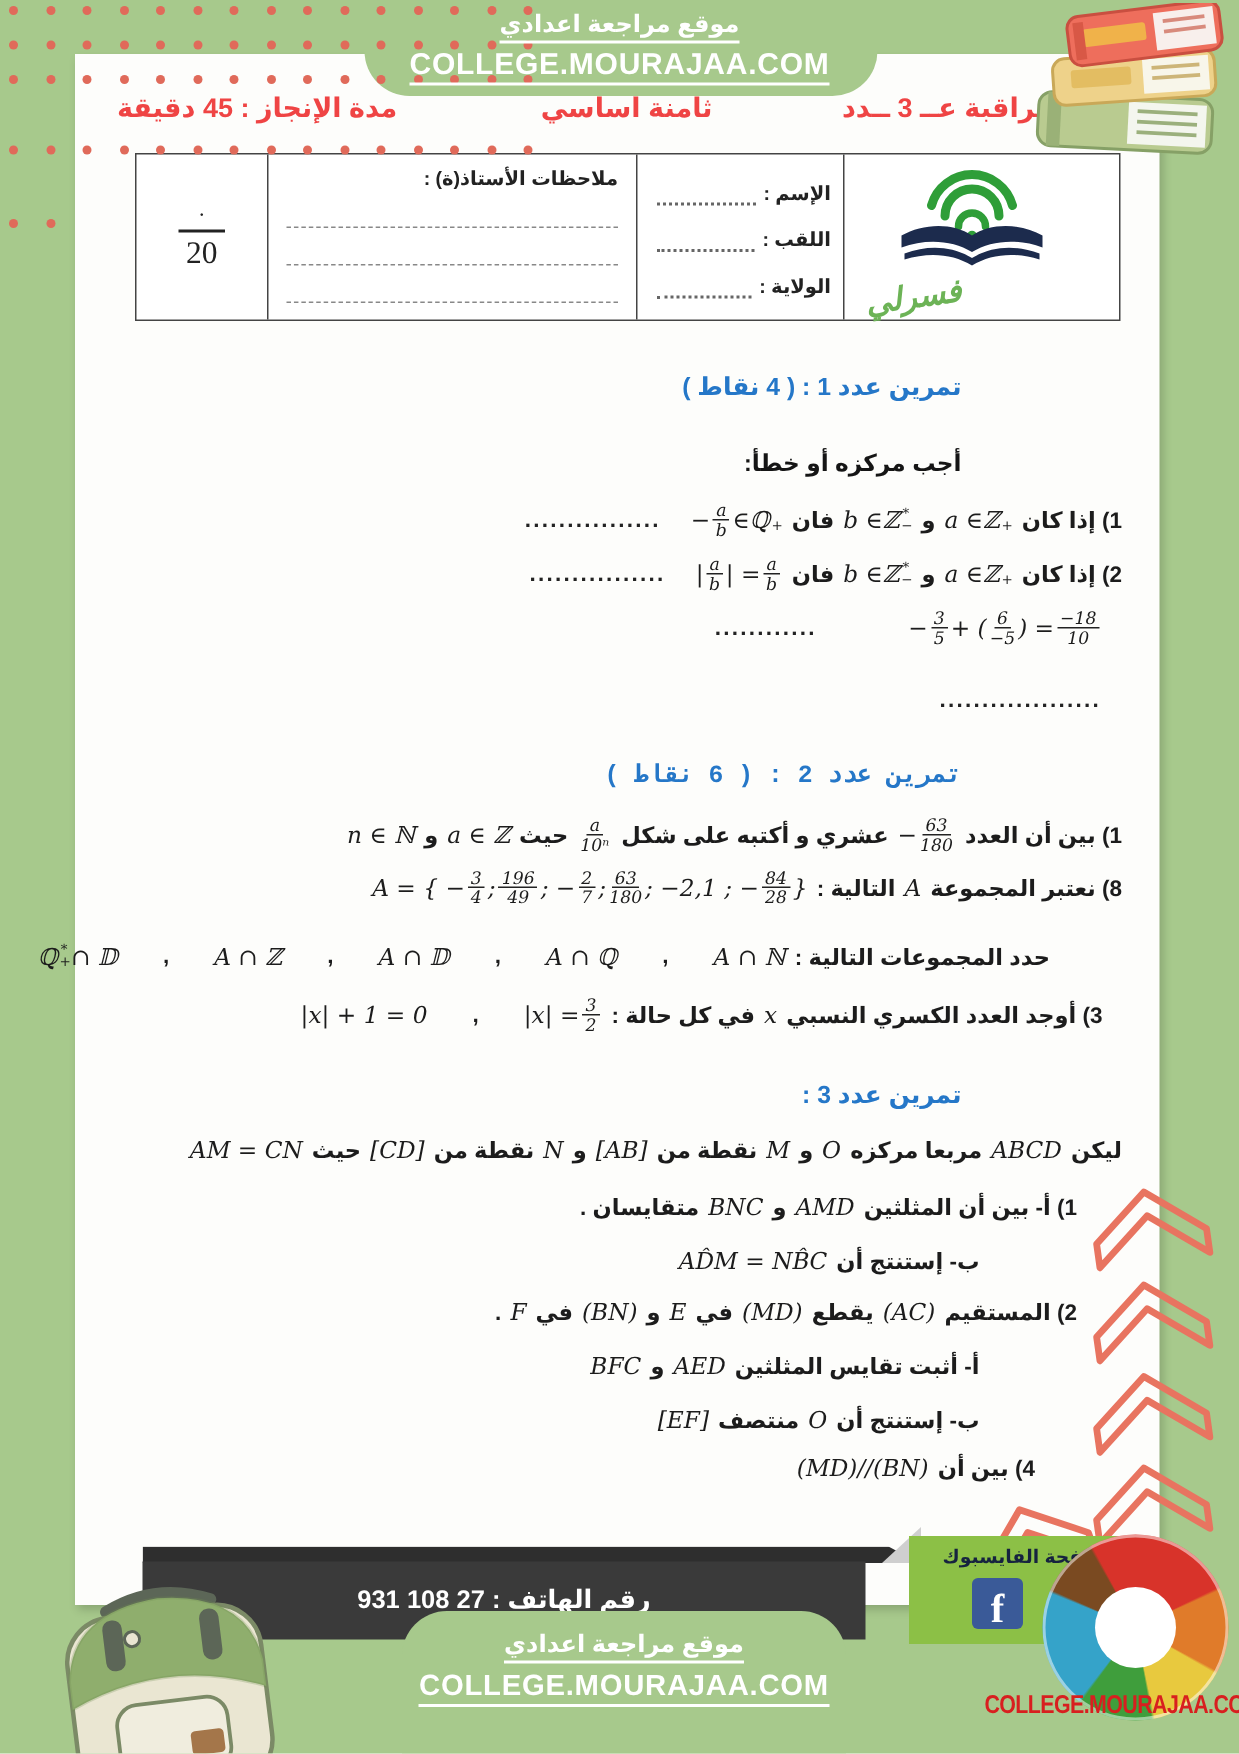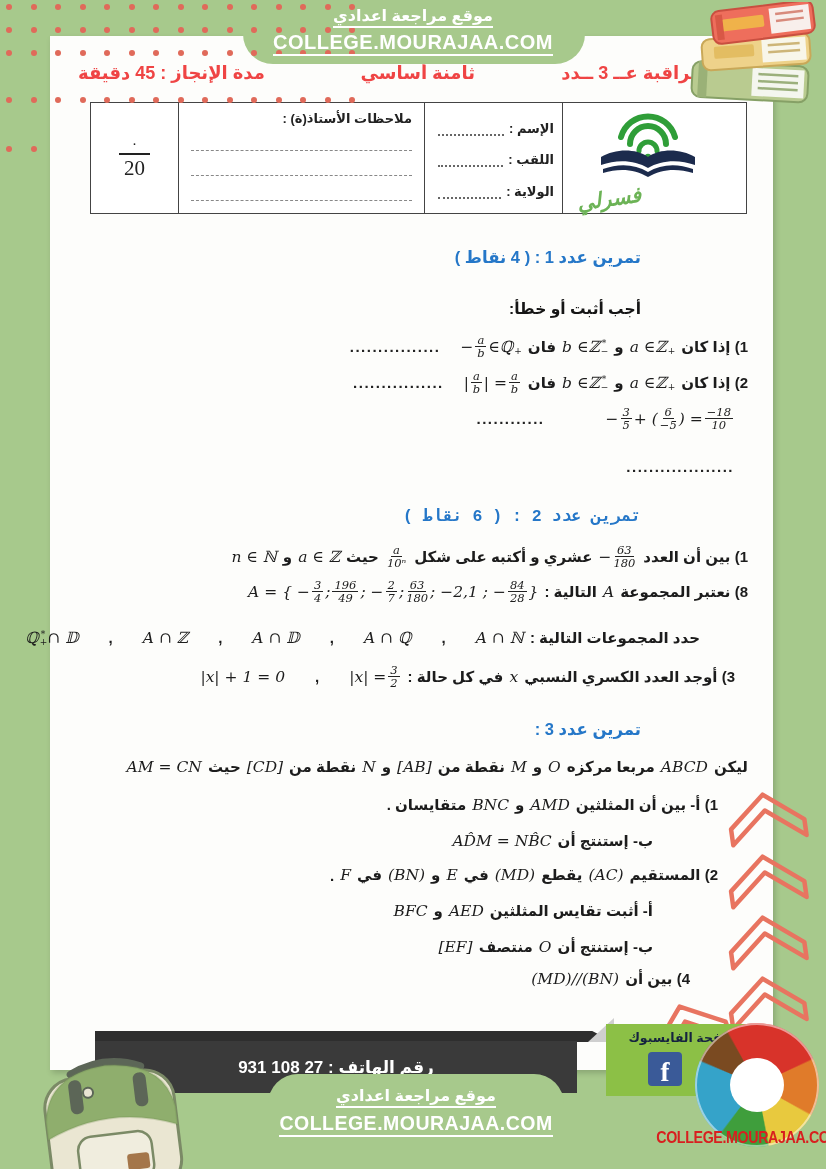--- a/index.html
+++ b/index.html
@@ -237,21 +237,21 @@
         <path d="M46,44 A9,9 0 0 1 64,44" fill="none" stroke="#2f9e38" stroke-width="5" stroke-linecap="round"></path>
         <circle cx="55" cy="50" r="3.2" fill="#2f9e38"></circle>
         <path d="M8,50 C22,42 42,41 55,50 C68,41 88,42 102,50 L102,58 C86,52 68,53 55,61 C42,53 24,52 8,58 Z" fill="#1c2b4d"></path>
         <path d="M10,62 C26,56 42,57 55,65 C68,57 84,56 100,62 L100,66 C84,61 68,62 55,70 C42,62 26,61 10,66 Z" fill="#1c2b4d"></path>
       </svg>
       <div class="logo-text">فسرلي</div>
     </div>
   </div>
 
   <div class="xh" style="top:212px;right:132px;">تمرين عدد 1 : ( 4 نقاط )</div>
-  <div class="prompt" style="top:264px;right:132px;">أجب أثبت أو خطأ:</div>
+  <div class="prompt" style="top:264px;right:132px;">أجب مركزه أو خطأ:</div>
   <div class="ml" style="top:298px;right:25px;">
       <span class="ar" dir="rtl">1) إذا كان</span>
       <span class="m" dir="ltr">
         <span>a ∈ </span>
         <span class="ss">
           <span>ℤ</span>
           <span class="ud">
             <span>&nbsp;</span>
             <span>+</span>
           </span>

